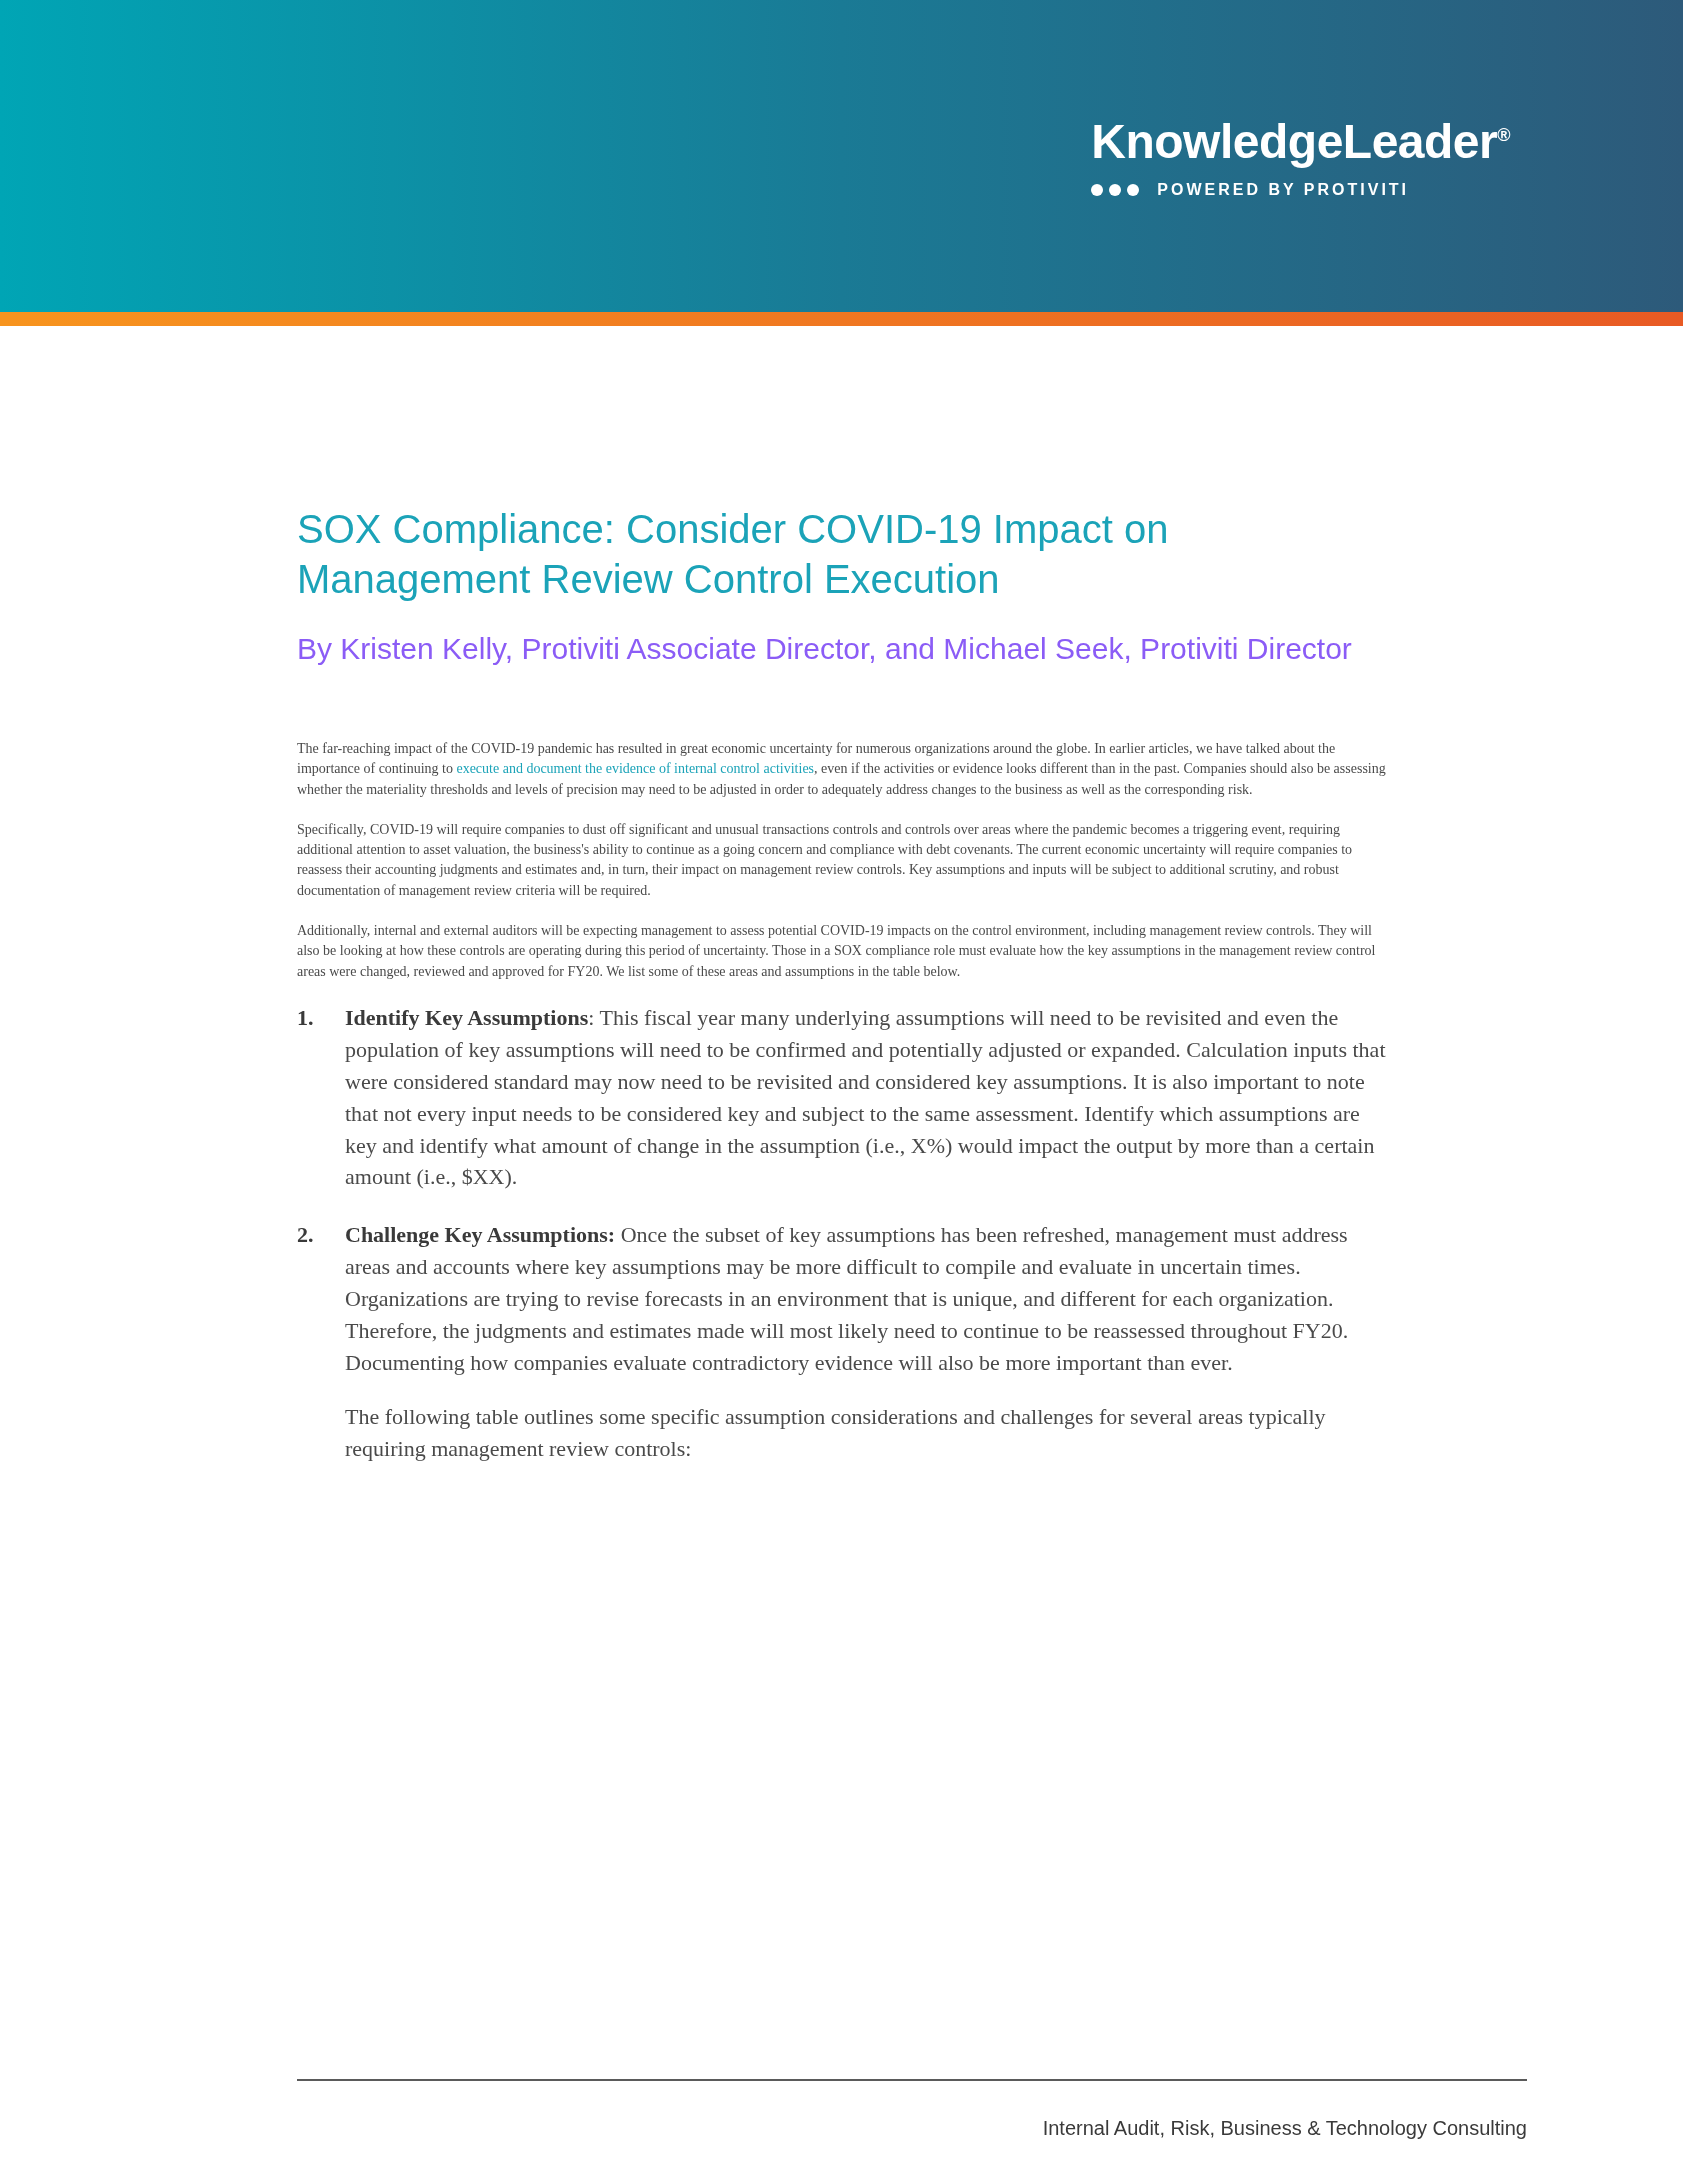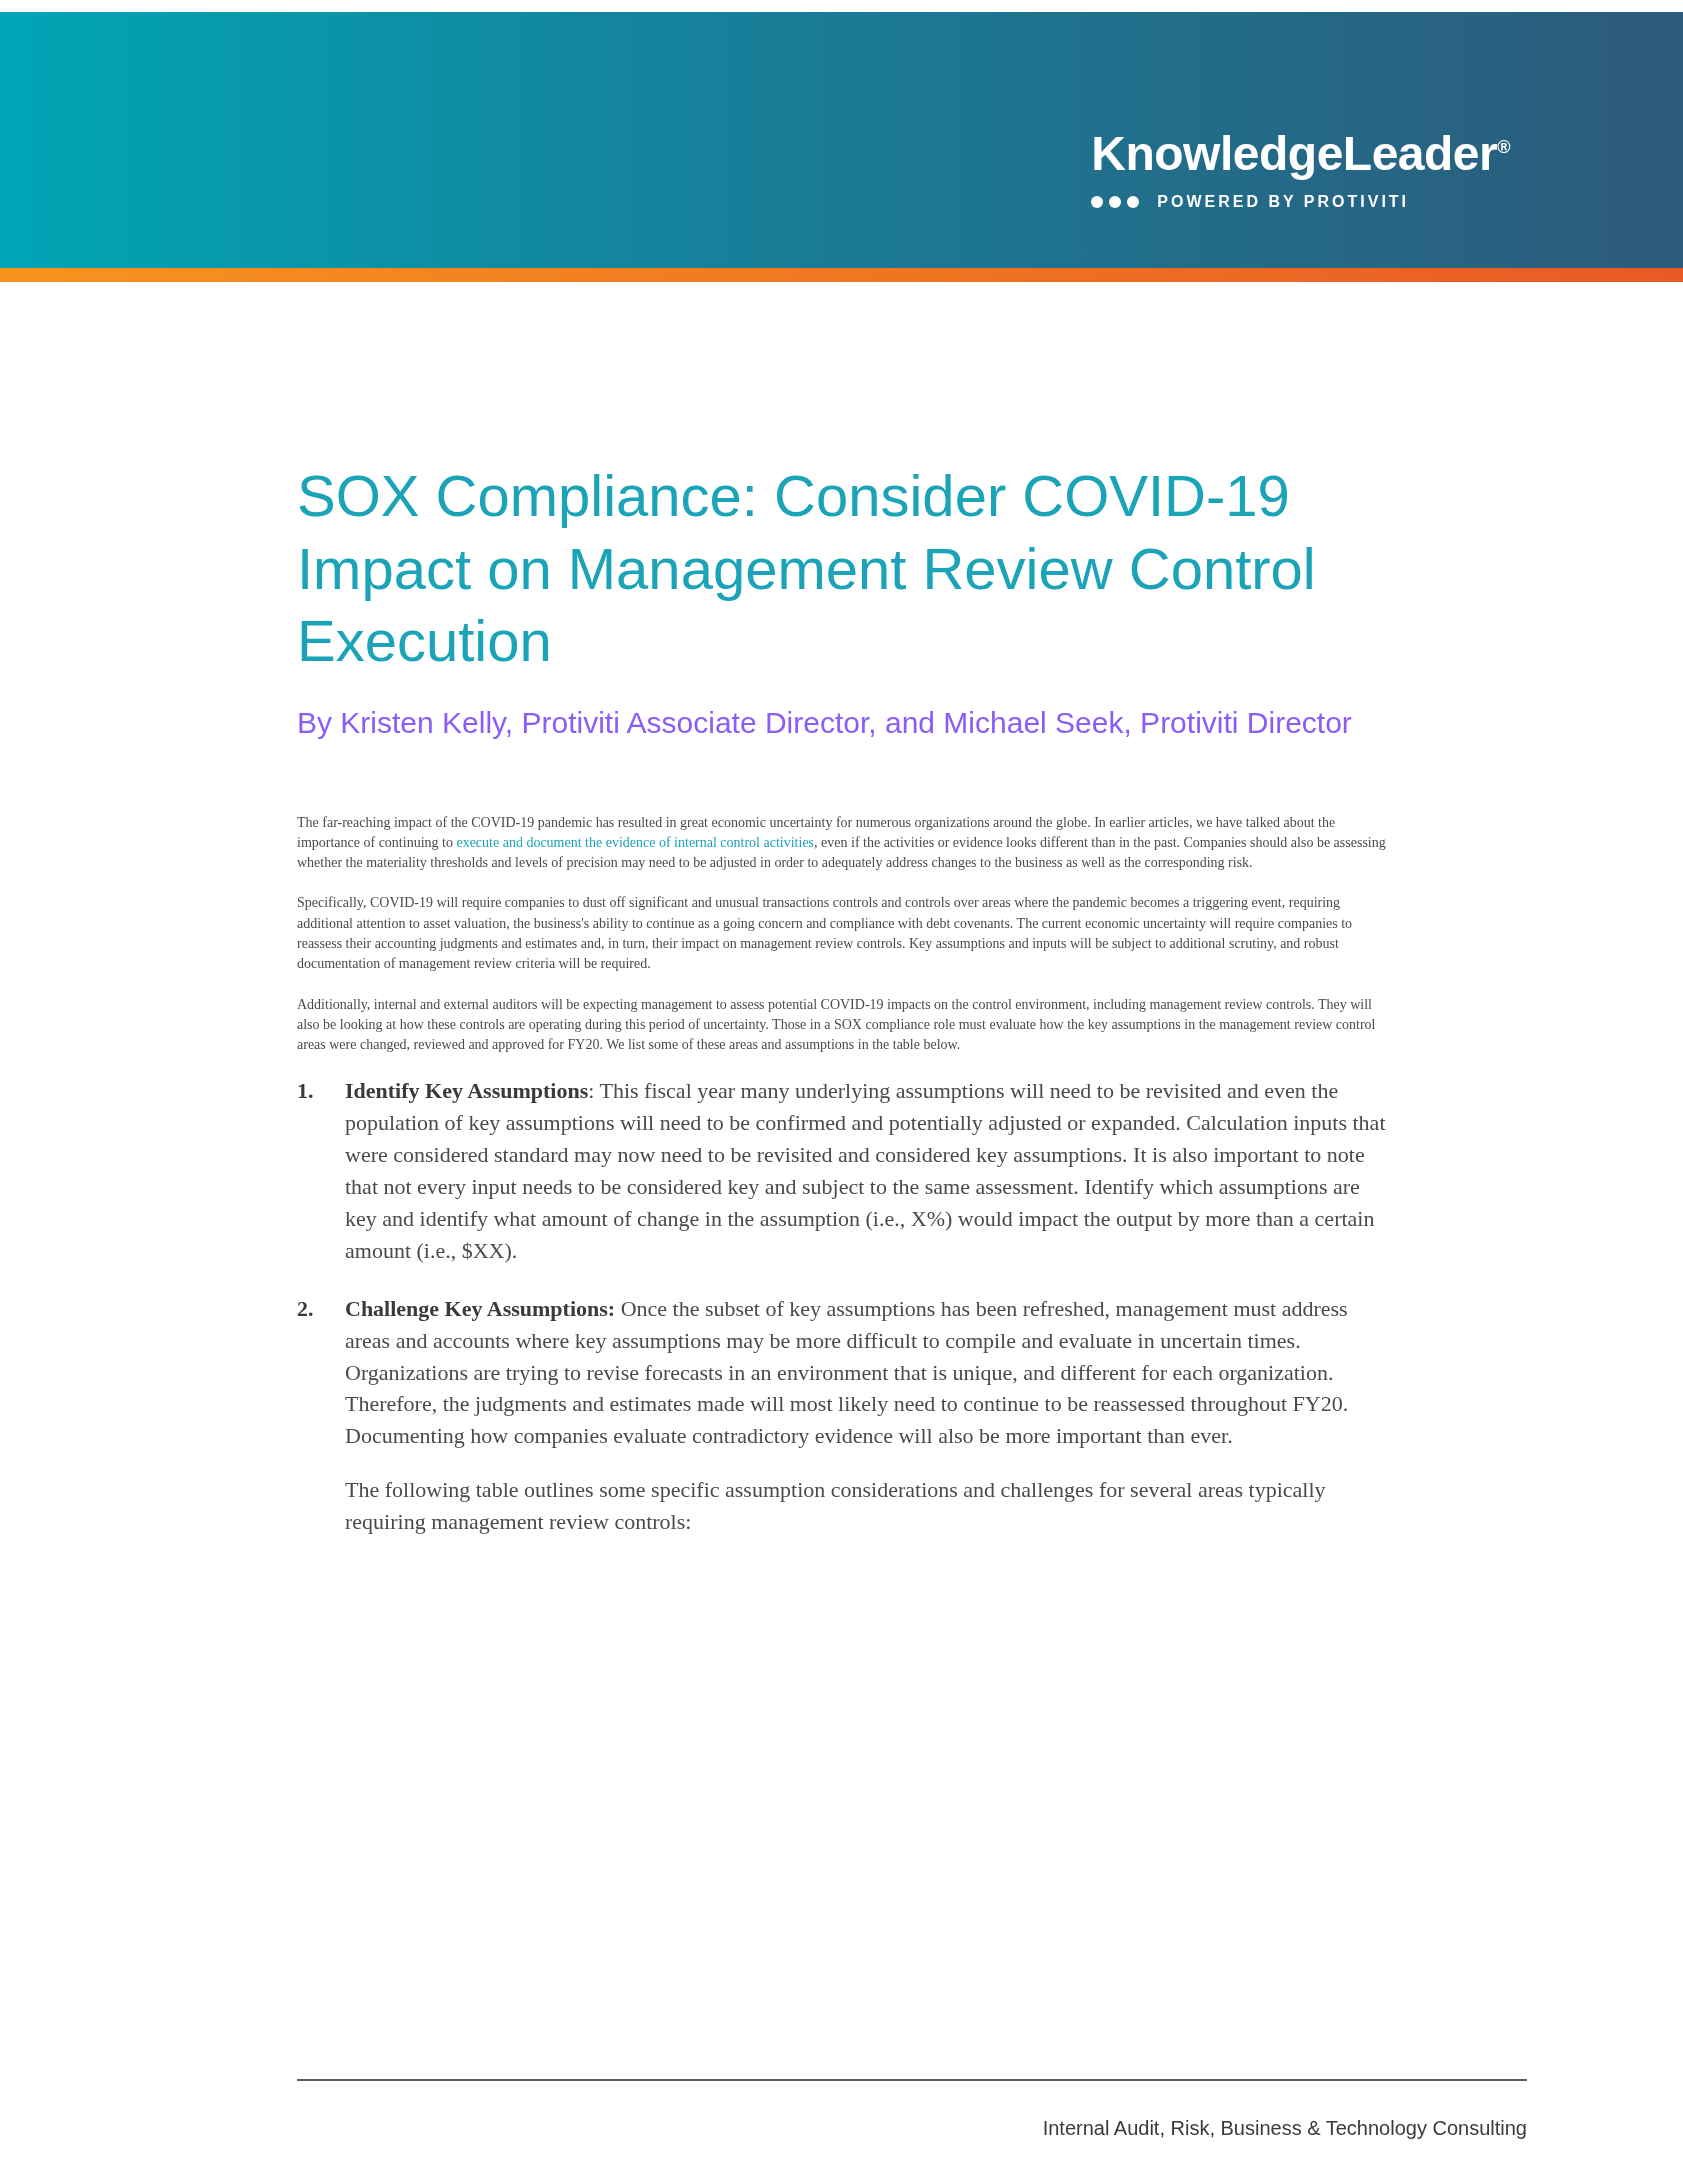--- a/index.html
+++ b/index.html
@@ -9,24 +9,23 @@
     }
     body {
       font-family: Georgia, 'Times New Roman', serif;
       background: #ffffff;
       width: 1683px;
       height: 2178px;
       position: relative;
     }
     .header-banner {
       width: 100%;
-      height: 256px;
+      height: 312px;
       background: linear-gradient(90deg, #00a5b5 0%, #1a7a95 50%, #2d5a7a 100%);
       position: relative;
-      margin-top: 12px;
     }
     .logo-block {
       position: absolute;
       right: 173px;
       top: 114px;
       color: #ffffff;
       text-align: left;
     }
     .logo-text {
       font-family: Arial, Helvetica, sans-serif;
@@ -63,21 +62,21 @@
     .orange-bar {
       width: 100%;
       height: 14px;
       background: linear-gradient(90deg, #f7941e 0%, #e85a24 100%);
     }
     .content-area {
       padding: 178px 297px 0 297px;
     }
     .article-title {
       font-family: Arial, Helvetica, sans-serif;
-      font-size: 58px;
+      font-size: 40px;
       font-weight: 400;
       color: #1ba3b8;
       line-height: 1.25;
       margin-bottom: 24px;
     }
     .article-byline {
       font-family: Arial, Helvetica, sans-serif;
       font-size: 30px;
       font-weight: 400;
       color: #8b5cf6;

